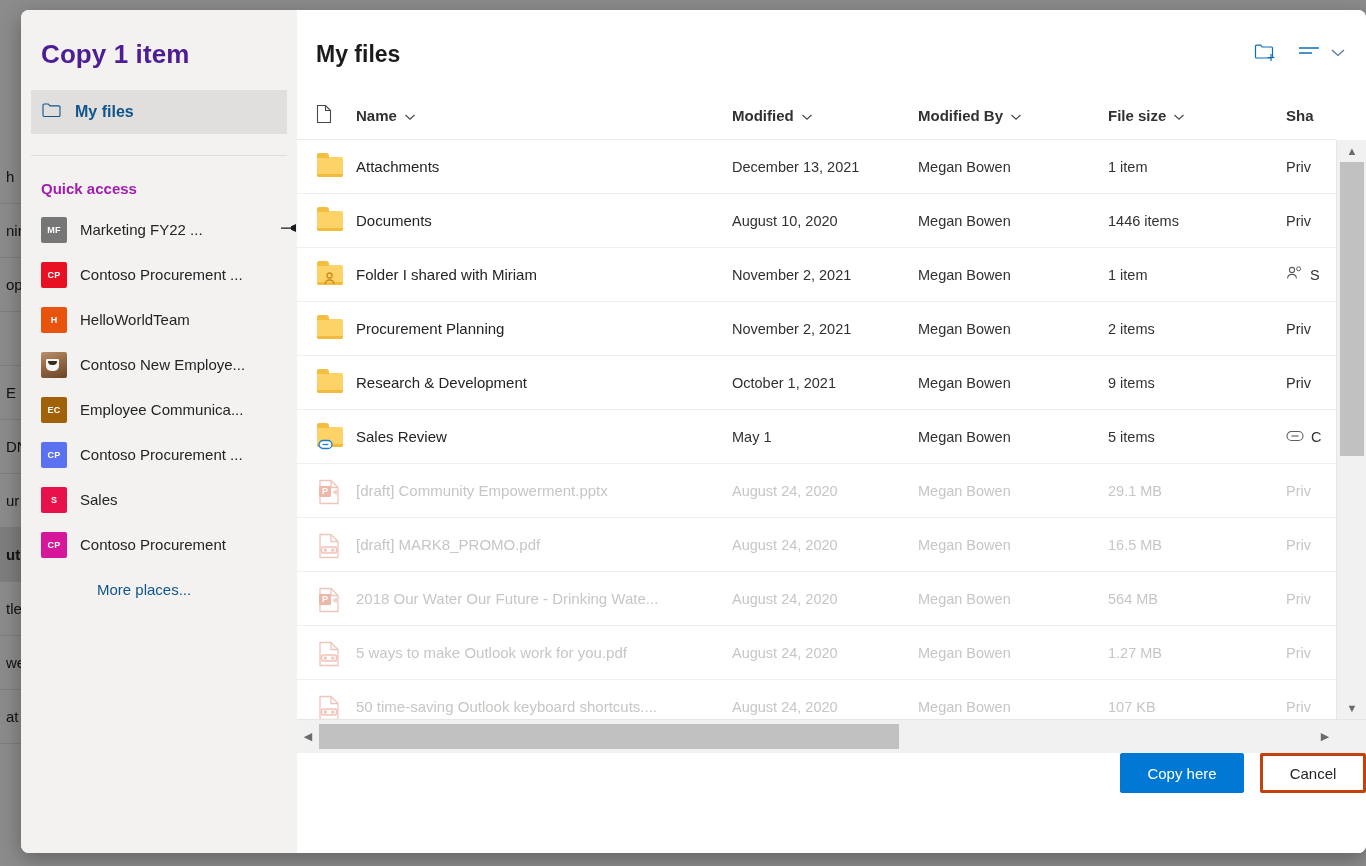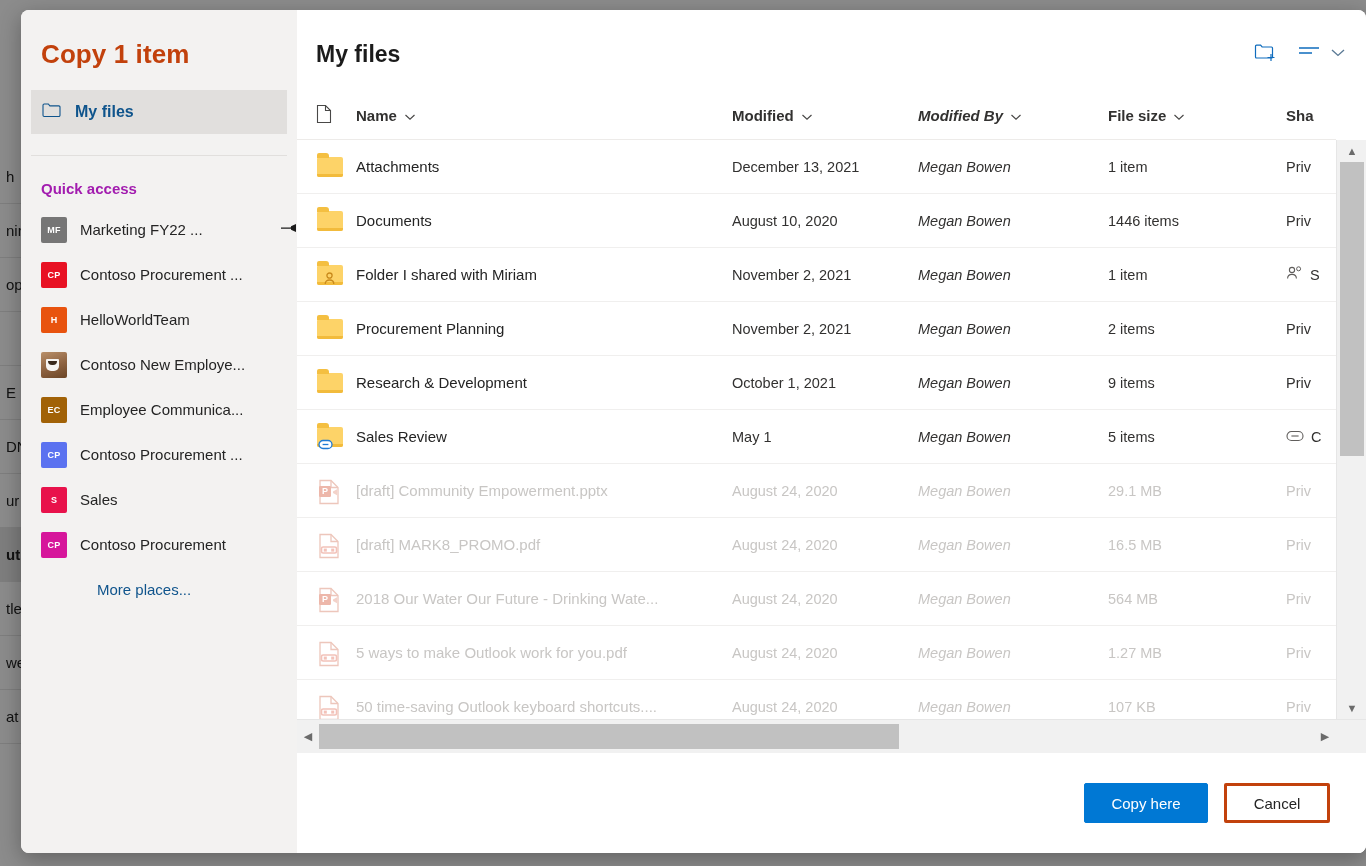--- a/index.html
+++ b/index.html
@@ -43,21 +43,21 @@
   }
 
   
   .left-pane {
     width: 276px; min-width: 276px; height: 100%;
     background: #f3f2f1;
     padding: 0;
     position: relative;
   }
   .dlg-title {
-    font-size: 26px; font-weight: 600; color: #c2410c;
+    font-size: 26px; font-weight: 600; color: #4c1d95;
     padding: 29px 0 0 20px;
     letter-spacing: .1px;
   }
   .nav-top { padding: 20px 10px 0 10px; }
   .nav-myfiles {
     height: 44px; display: flex; align-items: center;
     background: #e1dfdd;
     padding-left: 11px;
     cursor: pointer;
   }
@@ -140,21 +140,21 @@
     margin-right: 30px;
   }
   .col-head .ch {
     font-size: 15px; color: #323130; font-weight: 600;
     display: flex; align-items: center; gap: 7px;
     cursor: pointer; white-space: nowrap;
   }
   .c-icon  { width: 40px; min-width: 40px; }
   .c-name  { width: 376px; min-width: 376px; }
   .c-mod   { width: 186px; min-width: 186px; }
-  .c-modby { width: 190px; min-width: 190px; font-style: italic; }
+  .c-modby { width: 190px; min-width: 190px; }
   .c-size  { width: 178px; min-width: 178px; }
   .c-share { width: 160px; min-width: 160px; }
 
   .rows-wrap {
     position: absolute;
     left: 0; right: 30px; top: 48px; bottom: 34px;
     overflow: hidden;
   }
   .frow {
     display: flex; align-items: center;
@@ -231,22 +231,22 @@
   .hscroll .arrow.right { right: 30px; }
   .hthumb {
     position: absolute; left: 22px; top: 4px;
     width: 580px; height: 25px;
     background: #c1c1c1; cursor: pointer;
   }
 
   
   .rp-footer {
     height: 100px; min-height: 100px;
-    display: flex; align-items: center; justify-content: flex-end;
-    gap: 16px; padding-right: 36px;
+    display: flex; align-items: flex-start; justify-content: flex-end;
+    gap: 16px; 
     background: #fff;
   }
   .btn {
     height: 40px; min-width: 124px;
     font-size: 15px; font-family: "Liberation Sans", sans-serif;
     cursor: pointer; border-radius: 2px;
     display: flex; align-items: center; justify-content: center;
   }
   .btn.primary { background: #0078d4; color: #fff; border: 1px solid #0078d4; }
   .btn.secondary { background: #fff; color: #242424; border: 3px solid #c2410c; min-width: 106px; }

